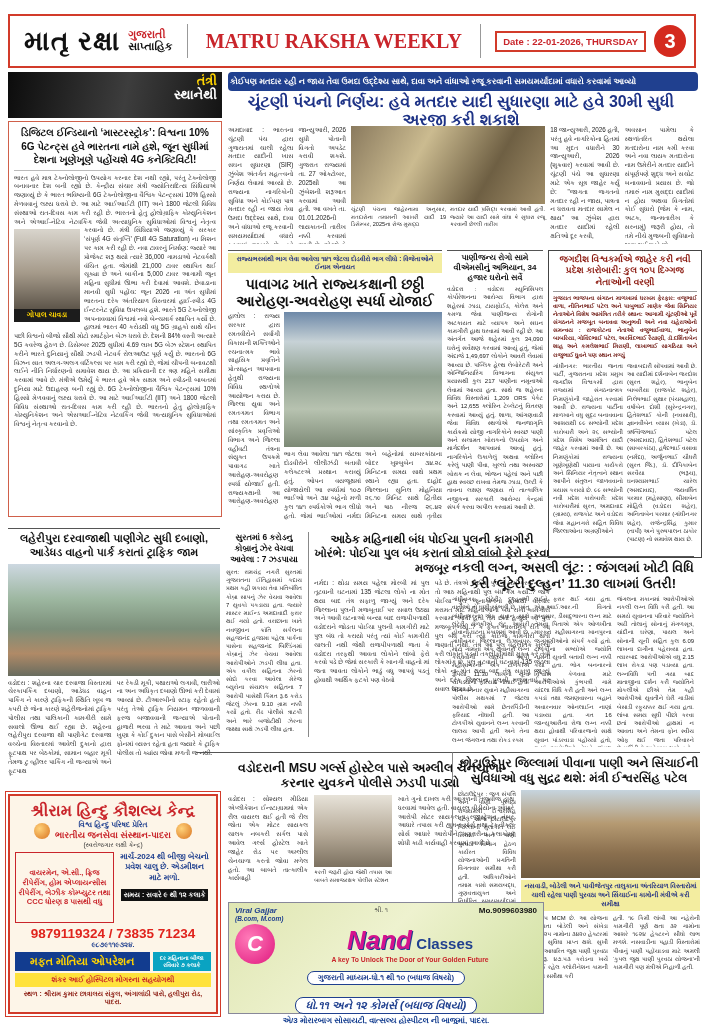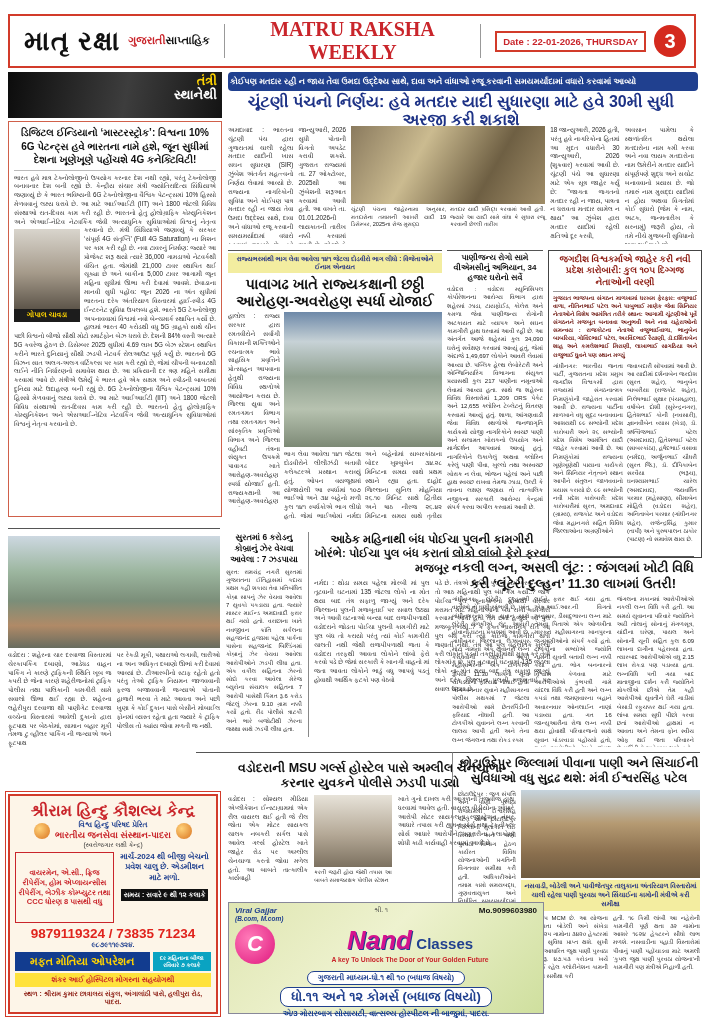--- a/index.html
+++ b/index.html
@@ -2,21 +2,21 @@
 <html><head>
 <meta charset="utf-8">
 <style>
   html,body{margin:0;padding:0;background:#e8e8e4;}
   .page{position:relative;width:702px;height:1024px;background:#ffffff;margin:0 auto;
         font-family:"Liberation Sans",sans-serif;overflow:hidden;color:#111;}
   .abs{position:absolute;}
   
   .mast{left:8px;top:14px;width:684px;height:50px;border:2px solid #d23b2a;display:flex;align-items:center;background:#fff;}
   .mast-title{font-size:27px;font-weight:bold;color:#111;letter-spacing:1px;padding:0 8px 0 14px;}
-  .mast-sub{display:flex;line-height:1.05;font-weight:bold;}
+  .mast-sub{display:flex;flex-direction:column;line-height:1.05;font-weight:bold;}
   .mast-sub .g1{color:#c9252b;font-size:11px;}
   .mast-sub .g2{color:#111;font-size:11px;}
   .vline{width:1px;height:34px;background:#999;margin:0 14px;}
   .mast-eng{font-family:"Liberation Serif",serif;font-weight:bold;color:#c9252b;font-size:20px;flex:1;text-align:center;}
   .datebox{border:2px solid #d23b2a;background:#fff;color:#c9252b;font-weight:bold;font-size:9.5px;padding:3px 6px;white-space:nowrap;}
   .pagenum{width:32px;height:32px;border-radius:50%;background:#d42a1e;color:#fff;font-weight:bold;font-size:20px;
            display:flex;align-items:center;justify-content:center;margin:0 8px 0 8px;}
   
   .btxt{font-size:6.3px;line-height:1.4;text-align:justify;color:#1c1c1c;overflow:hidden;}
   .hd-black{font-weight:bold;color:#101010;text-align:center;}
@@ -112,20 +112,21 @@
   <div class="abs boxed" style="left:548px;top:250px;width:144px;height:300px;padding:3px 4px;overflow:hidden;">
     <div style="font-weight:bold;color:#8b1a10;font-size:9px;text-align:center;line-height:1.25;">જગદીશ વિશ્વકર્માએ જાહેર કરી નવી પ્રદેશ કારોબારી: કુલ ૧૦૫ દિગ્ગજ નેતાઓની વરણી</div>
     <div class="btxt" style="font-weight:bold;color:#6b120b;font-size:5.8px;margin-top:3px;border-top:1px solid #999;padding-top:2px;">ગુજરાત ભાજપના સંગઠન માળખામાં ધરખમ ફેરફાર: વજુભાઈ વાળા, નીતિનભાઈ પટેલ અને પાબુભાઈ માણેક જેવા સિનિયર નેતાઓને વિશેષ આમંત્રિત તરીકે સ્થાન: આગામી ચૂંટણીઓ પૂર્વે સંગઠનને મજબૂત બનાવવા અનુભવી અને નવા ચહેરાઓનો સમન્વય : રાજકોટના નેતાઓ વજુભાઈવાળા, ભાનુબેન બાબરિયા, ગોવિંદભાઈ પટેલ, અરવિંદભાઈ રૈયાણી, ડૉ.દર્શિતાબેન શાહ અને કમલેશભાઈ મિરાણી, લાખાભાઈ સાગઠિયા અને રાજુભાઈ ધ્રુવને પણ સ્થાન મળ્યું</div>
     <div style="display:flex;gap:4px;margin-top:3px;">
       <div class="btxt" style="flex:1;height:185px;font-size:5.9px;">ગાંધીનગર: ભારતીય જનતા પાર્ટી, ગુજરાતના પ્રદેશ પ્રમુખ જગદીશ વિશ્વકર્મા દ્વારા રાજ્યમાં સંગઠનાત્મક નિમણૂંકોની જાહેરાત કરવામાં આવી છે. રાજ્યના પાર્ટીના માળખાને વધુ સુદૃઢ બનાવવાના આશયથી ૯૯ સભ્યોની પ્રદેશ કારોબારી અને ૨૬ સભ્યોની પ્રદેશ વિશેષ આમંત્રિત યાદી જાહેર કરવામાં આવી છે. આ નિમણૂંકોમાં રાજ્યના ખૂણેખૂણેથી પાયાના કાર્યકરો અને સિનિયર નેતૃત્વને સ્થાન આપીને સંતુલન જાળવવાનો પ્રયાસ કરાયો છે. ૯૯ સભ્યોની નવી પ્રદેશ કારોબારી: પ્રદેશ કારોબારીમાં સુરત, અમદાવાદ (ગ્રામ્ય), રાજકોટ અને વડોદરા જેવા મહાનગરો સહિત વિવિધ જિલ્લાઓના અગ્રણીઓને</div>
       <div class="btxt" style="flex:1;height:185px;font-size:5.9px;">જવાબદારી સોંપવામાં આવી છે. આ યાદીમાં દર્શનાબેન જરદોશ (સુરત શહેર), ભાનુબેન બાબરીયા (રાજકોટ શહેર), નિલેષભાઈ સુથાર (પંચમહાલ), વર્ષાબેન દોશી (સુરેન્દ્રનગર), હિતેશભાઈ કોની (નવસારી), જ્ઞાનવીબેન વ્યાસ (ખેડા), ડૉ. ઋત્વિજભાઈ પટેલ (અમદાવાદ), હિતેશભાઈ પટેલ (સાબરકાંઠા), હર્ષદભાઈ વસાવા (નર્મદા), અર્જુનભાઈ ચૌધરી (સુરત જિ.), ડૉ. દીપિકાબેન સરવૈયા (ભરૂચ), ઘનશ્યામભાઈ ચારેલ (અમદાવાદ), જયવર્ધિત પરમાર (મહેસાણા), સીમાબેન મોહિલે (વડોદરા શહેર), અનિતાબેન પરમાર (ગાંધીનગર શહેર), રાજેન્દ્રસિંહ કુમાર (તાપી) અને પુરુષપાલન ઠાકોર (પાટણ) નો સમાવેશ થાય છે.</div>
     </div>
   </div>
 
   <div class="abs" style="left:8px;top:528px;width:212px;border-top:1px solid #555;padding-top:3px;">
+    <div class="hd-black" style="font-size:11px;line-height:1.25;">લહેરીપુરા દરવાજાથી પાણીગેટ સુધી દબાણો, આડેધડ વાહનો પાર્ક કરાતાં ટ્રાફિક જામ</div>
     <div class="ph-gate" style="height:112px;margin-top:4px;"></div>
     <div style="display:flex;gap:5px;margin-top:3px;">
       <div class="btxtbtxt btxt" style="flex:1;height:98px;">વડોદરા : શહેરના ચાર દરવાજા વિસ્તારમાં ચેરકાપર્કિંગ દબાણો, આડેધડ વાહન પાર્કિંગ ને કારણે ટ્રાફિકની સ્થિતિ ખૂબ જ કપરી છે જેના કારણે શહેરીજનોમાં ટ્રાફિક પોલીસ તથા પાલિકાની કામગીરી સામે સવાલો ઊભા થઈ રહ્યા છે. શહેરના લહેરીપુરા દરવાજા થી પાણીગેટ દરવાજા વચ્ચેના વિસ્તારમાં આવેલી દુકાનો દ્વારા ફૂટપાથ પર બેઠકોમાં, સામાન બહાર મૂકી તેમજ ટુ વ્હીલર પાર્કિંગ ની જગ્યાએ અને ફૂટપાથ</div>
       <div class="btxt" style="flex:1;height:98px;">પર રેકડી મૂકી, પથારાઓ લગાવી, લારીઓ ના અન અધિકૃત દબાણો ઊભાં કરી દેવામાં આવ્યાં છે. ટીઆરબીનો સ્ટાફ રહેતો હતો પરંતુ તેઓ ટ્રાફિક નિયમન જાળવવાની ફરજ બજાવવાની જગ્યાએ પોતાની હાજરી ભરવા તે માટે આવતા અને પછી ખુણા કે કોઈ દુકાન પાસે બેસીને મોબાઈલ ફોનમાં વ્યસ્ત રહેતા હતા જ્યારે કે ટ્રાફિક પોલીસ તો ક્યાંય જોવા મળતી જ નથી.</div>
     </div>
   </div>
 
   <div class="abs" style="left:226px;top:532px;width:76px;">
     <div class="hd-black" style="font-size:8.4px;line-height:1.3;">સુરતમાં 6 કરોડનુ કોબ્રાનું ઝેર વેચવા આવેલા : 7 ઝડપાયા</div>
     <div class="btxt" style="height:170px;margin-top:3px;font-size:5.9px;">સુરત: રામચંદ્ર નગરી સુરતમાં ગુજરાતના ઈતિહાસમાં કદાચ પ્રથમ કહી શકાય તેવા પ્રતિબંધિત કોબ્રા સાપનું ઝેર વેચવા આવેલા 7 યુવકો પકડાયા હતા. જ્યારે માસ્ટર માઈન્ડ અમદાવાદી ફરાર થઈ ગયો હતો. વરાછાના ખાતે નવજીવન ક્રાંતિ સર્કલના સહજાનંદ હજામા પહેલા પાર્કના પાસેના સહજાનંદ બિલ્ડિંગમાં કોબ્રાનું ઝેર વેચવા આવેલા આરોપીઓને ઝડપી લીધા હતા. એક વકીલ સહિતના ઝેરનો સોદો કરવા આવેલા મેરેજ બ્યુરોના સંચાલક સહિતના 7 આરોપી પાસેથી કિંમત રૂ.6 કરોડ જેટલું ઝેરના 9.10 ગ્રામ નક્કી કર્યો હતો. રીઢ પોલીસે ત્રાટકી અને ભારે બજોટીથી ઝેરના જથ્થા સાથે ઝડપી લીધા હતા.</div>
@@ -219,22 +220,22 @@
            font-weight:bold;font-size:22px;display:flex;align-items:center;justify-content:center;font-style:italic;">C</div>
       <div style="flex:1;text-align:center;">
         <span style="color:#d4128e;font-weight:bold;font-size:26px;font-style:italic;text-shadow:1px 1px 0 #20408f;">Nand</span>
         <span style="color:#20408f;font-weight:bold;font-size:15px;">Classes</span>
         <div style="color:#c9252b;font-size:6.8px;font-weight:bold;">A key To Unlock The Door of Your Golden Future</div>
       </div>
     </div>
     <div style="text-align:center;margin-top:2px;">
       <div style="background:#fff;border:1px solid #20408f;border-radius:8px;color:#20408f;font-weight:bold;font-size:7.8px;
            display:inline-block;padding:1px 10px;">ગુજરાતી માધ્યમ-ધો.૧ થી ૧૦ (બધાજ વિષયો)</div>
-      <div style="background:#fff;border:1px solid #20408f;border-radius:8px;color:#20408f;font-weight:bold;font-size:13px;
-           display:inline-block;padding:1px 10px;margin-top:2px;">ધો.૧૧ અને ૧૨ કોમર્સ (બધાજ વિષયો)</div>
+      <div style="background:#fff;border:1px solid #20408f;border-radius:8px;color:#20408f;font-weight:bold;font-size:11px;
+           display:inline-block;padding:1px 10px;margin-top:12px;font-style:italic;">ધો.૧૧ અને ૧૨ કોમર્સ (બધાજ વિષયો)</div>
       <div style="color:#123c8f;font-weight:bold;font-size:8px;margin-top:2px;line-height:1.2;">
         <span>એ/3 મોરારબાગ સોસાયટી,</span>
         <span>વાત્સલ્ય હોસ્પીટલ ની બાજુમાં, પાદરા.</span>
       </div>
     </div>
   </div>
 
 </div>
 
 </body></html>

